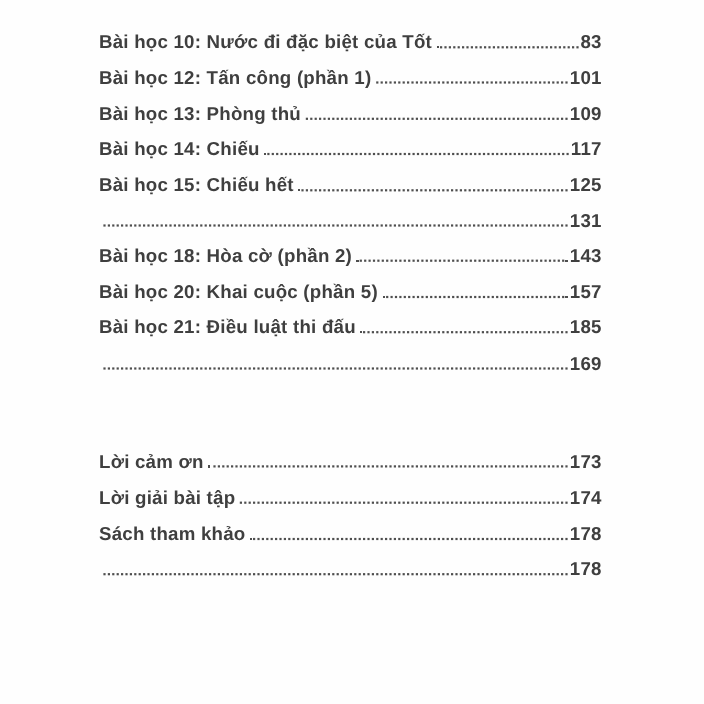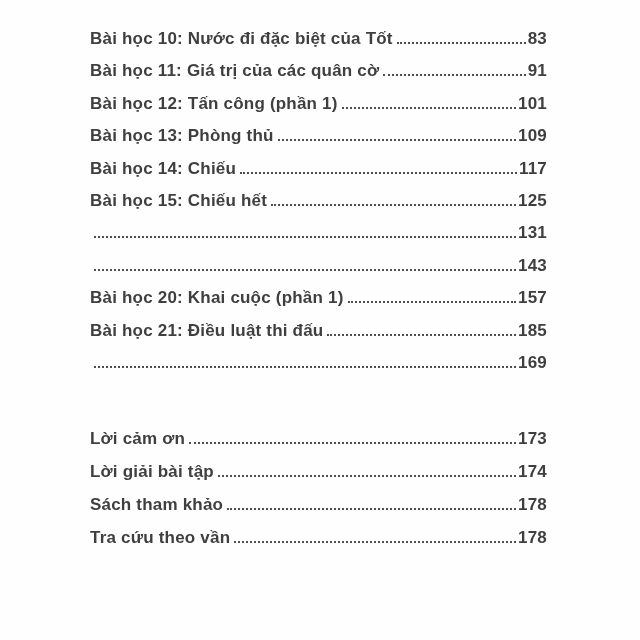--- a/index.html
+++ b/index.html
@@ -33,21 +33,21 @@
     display: flex;
     align-items: baseline;
     height: 32.4px;
     line-height: 32.4px;
     font-size: 17px;
     font-weight: 600;
     letter-spacing: 0.2px;
     white-space: nowrap;
   }
   .toc-group-back {
-    margin-top: 44px;
+    margin-top: 57px;
   }
   .toc-group-back .toc-row {
     height: 32.8px;
     line-height: 32.8px;
   }
   .toc-label {
     flex: 0 0 auto;
   }
   .dot-leader {
     flex: 1 1 auto;
@@ -66,25 +66,20 @@
 
 <div class="page">
   <div class="toc">
     <div class="toc-group toc-group-lessons">
   <div class="toc-row">
     <span class="toc-label">Bài học 10: Nước đi đặc biệt của Tốt</span>
     <span class="dot-leader"></span>
     <span class="toc-page-num">83</span>
   </div>
 
-  <div class="toc-row">
-    <span class="toc-label">Bài học 11: Giá trị của các quân cờ</span>
-    <span class="dot-leader"></span>
-    <span class="toc-page-num">91</span>
-  </div>
 
   <div class="toc-row">
     <span class="toc-label">Bài học 12: Tấn công (phần 1)</span>
     <span class="dot-leader"></span>
     <span class="toc-page-num">101</span>
   </div>
 
   <div class="toc-row">
     <span class="toc-label">Bài học 13: Phòng thủ</span>
     <span class="dot-leader"></span>
@@ -103,27 +98,28 @@
     <span class="toc-page-num">125</span>
   </div>
 
   <div class="toc-row">
     <span class="dot-leader"></span>
     <span class="toc-page-num">131</span>
   </div>
 
 
   <div class="toc-row">
+    <span class="toc-label">Bài học 18: Hòa cờ (phần 2)</span>
     <span class="dot-leader"></span>
     <span class="toc-page-num">143</span>
   </div>
 
 
   <div class="toc-row">
-    <span class="toc-label">Bài học 20: Khai cuộc (phần 1)</span>
+    <span class="toc-label">Bài học 20: Khai cuộc (phần 5)</span>
     <span class="dot-leader"></span>
     <span class="toc-page-num">157</span>
   </div>
 
   <div class="toc-row">
     <span class="toc-label">Bài học 21: Điều luật thi đấu</span>
     <span class="dot-leader"></span>
     <span class="toc-page-num">185</span>
   </div>
 
@@ -145,19 +141,18 @@
     <span class="toc-page-num">174</span>
   </div>
 
   <div class="toc-row">
     <span class="toc-label">Sách tham khảo</span>
     <span class="dot-leader"></span>
     <span class="toc-page-num">178</span>
   </div>
 
   <div class="toc-row">
-    <span class="toc-label">Tra cứu theo vần</span>
     <span class="dot-leader"></span>
     <span class="toc-page-num">178</span>
   </div>
 </div>
   </div>
 </div>
 
 </body></html>

